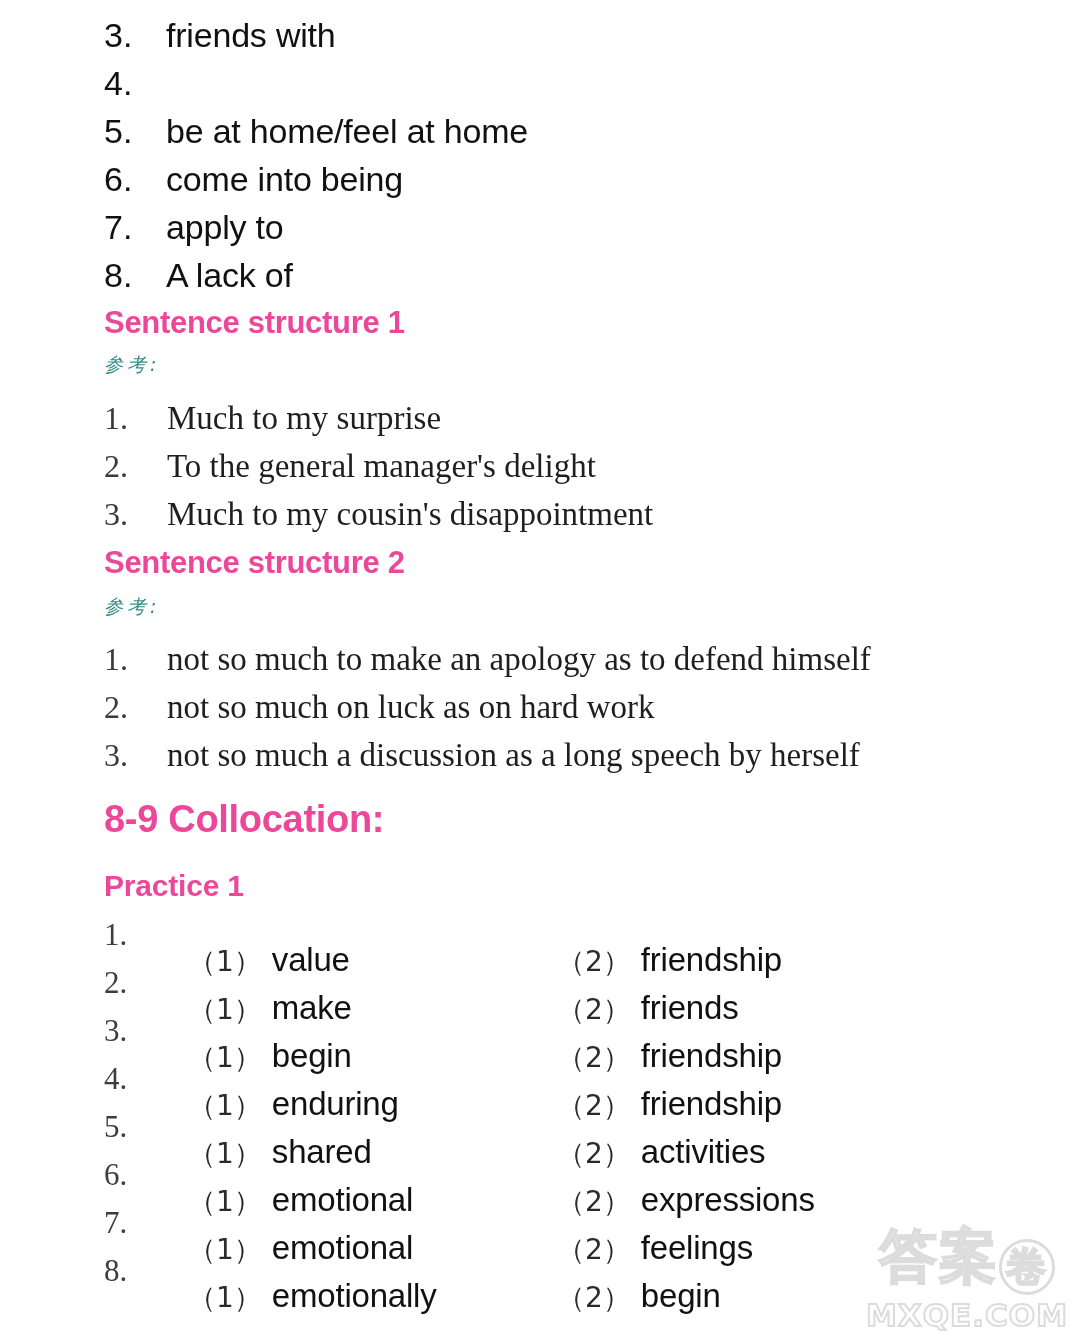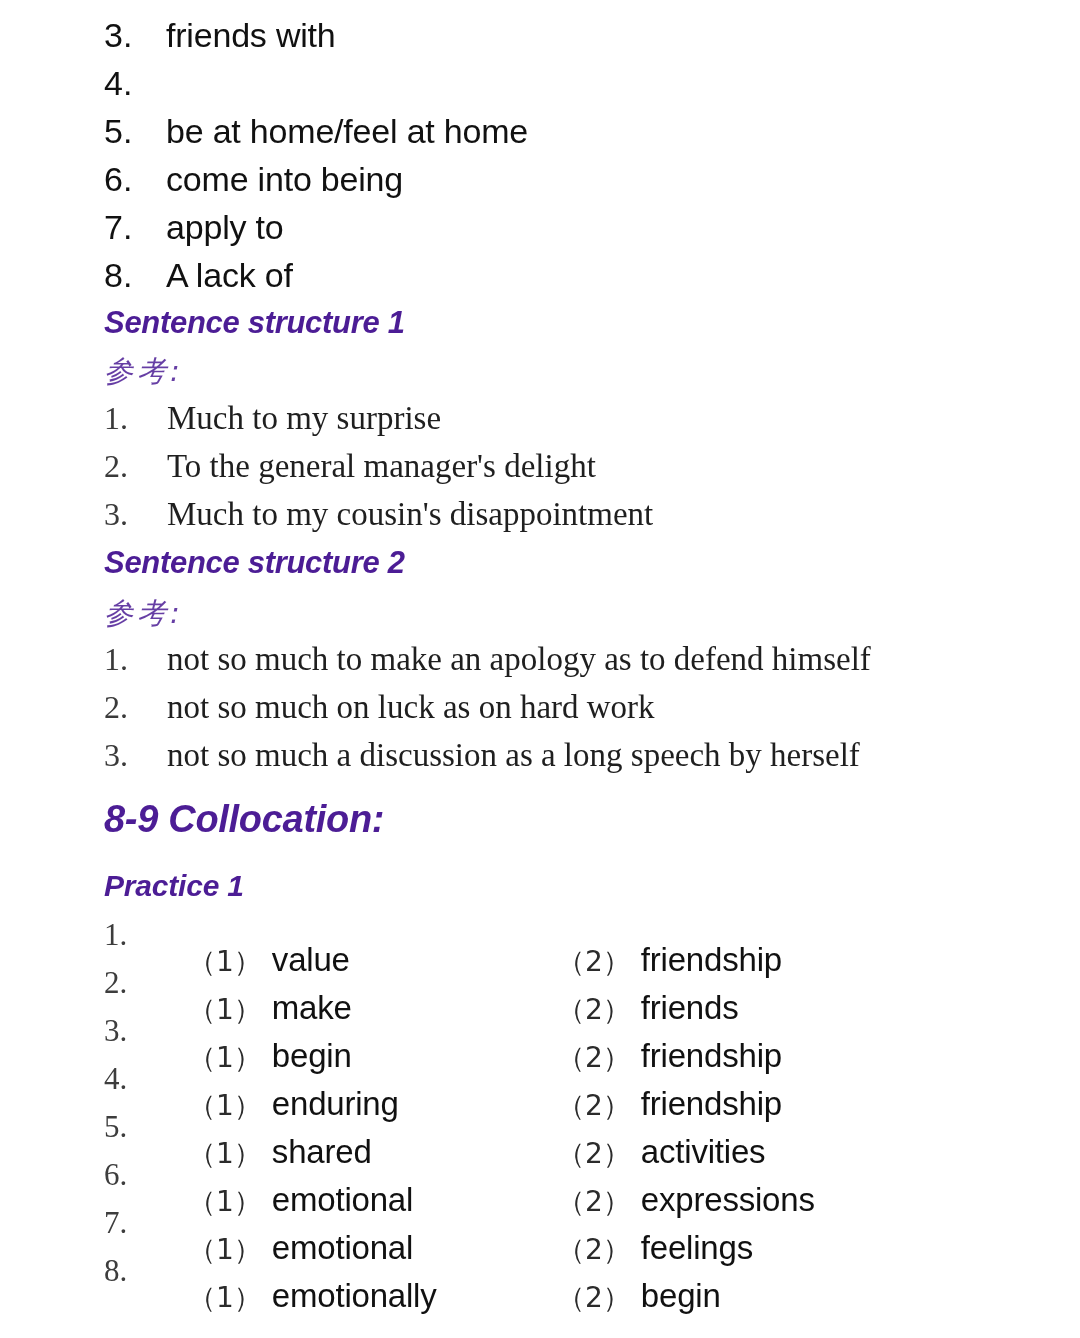--- a/index.html
+++ b/index.html
@@ -38,34 +38,33 @@
     font-size: 34px;
     color: #111;
     letter-spacing: -0.2px;
   }
 
   
   .heading {
     position: absolute;
     font-family: "Liberation Sans", sans-serif;
     font-weight: bold;
-    color: #4c1d95;
+    color: #ec4899;
     white-space: pre;
-    font-style: italic;
   }
   .heading.h-sub { font-size: 31px; letter-spacing: -0.3px; }
   .heading.h-big { font-size: 38px; letter-spacing: -0.3px; }
   .heading.h-prac { font-size: 30px; letter-spacing: -0.2px; text-align: right; }
 
   
   .cn-ref {
     position: absolute;
     font-family: "DejaVu Sans", sans-serif;
-    font-size: 29px;
-    color: #4c1d95;
+    font-size: 19px;
+    color: #0f766e;
     white-space: pre;
     letter-spacing: 4px;
     font-style: italic;
     opacity: 0.85;
   }
 
   
   .serif-list .num {
     font-family: "Liberation Serif", serif;
     font-size: 32px;
@@ -315,14 +314,18 @@
     <span class="cell c1">
       <span class="paren">（1）</span>
       <span class="pword">emotionally</span>
     </span>
     <span class="cell c2">
       <span class="paren">（2）</span>
       <span class="pword">begin</span>
     </span>
   </div>
 
+  <div id="watermark">
+    <div class="wm-cn"><span>答案</span><span class="circled">卷</span></div>
+    <div class="wm-url">MXQE.COM</div>
+  </div>
 
 </div>
 
 </body></html>

